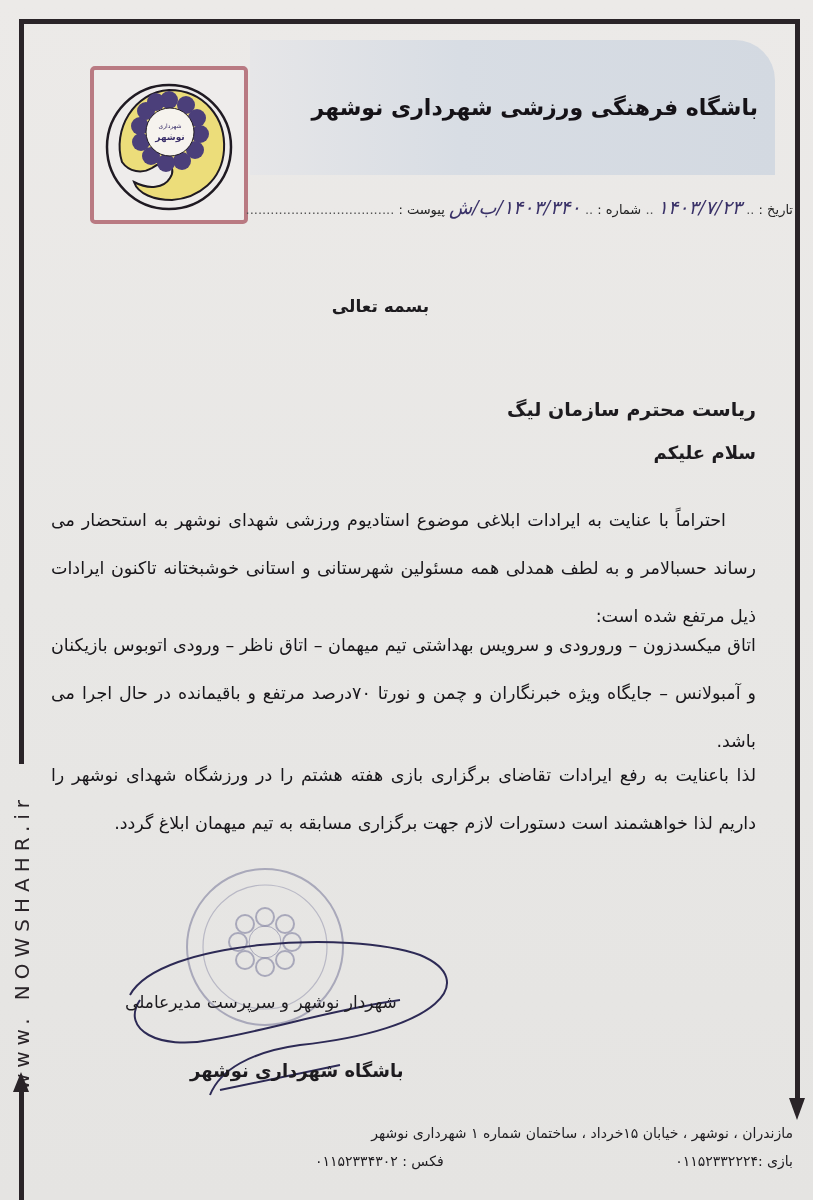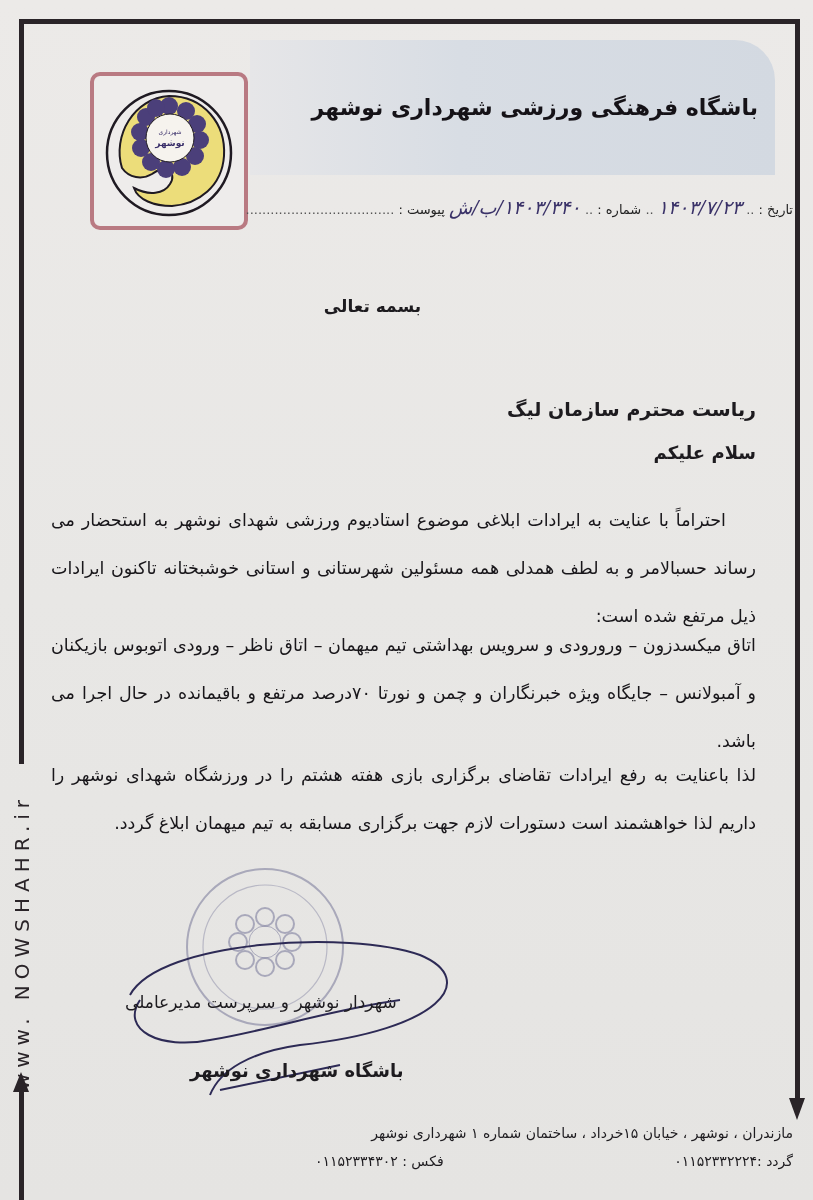--- a/index.html
+++ b/index.html
@@ -37,34 +37,34 @@
   .header-band {
     position: absolute; left: 250px; top: 40px; width: 525px; height: 135px;
     background: linear-gradient(90deg, #e6e6e8 0%, #d8dde4 40%, #d3d9e1 100%);
     border-radius: 0 40px 0 0;
   }
   .club-title {
     position: absolute; right: 55px; top: 95px; font-size: 22px; font-weight: bold;
     direction: rtl; color: #151217; letter-spacing: 0.5px;
   }
   .logo-box {
-    position: absolute; left: 90px; top: 72px; width: 150px; height: 150px;
-    border: 4px solid #b97a82; border-radius: 10px; background: #eeeceb;
+    position: absolute; left: 90px; top: 66px; width: 150px; height: 150px;
+    border: 4px solid #b97a82; border-radius: 5px; background: #eeeceb;
   }
   .logo-box svg { position: absolute; left: 0; top: 0; }
   
   .meta-row {
     position: absolute; right: 20px; top: 196px; direction: rtl; font-size: 13px; color: #222;
     white-space: nowrap;
   }
   .meta-row .hand { font-family: "DejaVu Serif", serif; font-size: 19px; color: #3a3268; font-style: italic; }
   .meta-row .dots { color: #555; letter-spacing: 1px; }
   
   .rtl { direction: rtl; }
-  .basmala { position: absolute; left: 0; width: 745px; top: 296px; text-align: center; font-size: 17px; font-weight: bold; }
+  .basmala { position: absolute; left: 8px; width: 745px; top: 296px; text-align: center; font-size: 17px; font-weight: bold; }
   .addressee { position: absolute; right: 57px; top: 391px; font-size: 19px; font-weight: bold; margin-top: 7px; }
   .greeting { position: absolute; right: 57px; top: 442px; font-size: 18px; font-weight: bold; }
   .para {
     position: absolute; right: 57px; width: 705px; font-size: 17.5px; line-height: 48px;
     text-align: justify; text-align-last: right; color: #18161a;
   }
   .p1 { top: 496px; text-indent: 30px; }
   .p2 { top: 621px; }
   .p3 { top: 751px; }
   .cc { position: absolute; right: 57px; top: 890px; font-size: 14px; color: #1c1a1d; }
@@ -154,15 +154,15 @@
 
   <svg class="scribble" width="380" height="180" viewBox="0 0 380 180">
     <path d="M30 75 C 60 20 250 10 320 35 C 380 60 340 110 200 125 C 150 132 120 150 110 175 M40 80 C 20 110 60 130 110 120 C 170 110 230 90 300 80 M120 170 L 240 145" fill="none" stroke="#2d2a55" stroke-width="2"></path>
   </svg>
 
 
   <div class="sig1 rtl">شهردار نوشهر و سرپرست مدیرعاملی</div>
   <div class="sig2 rtl">باشگاه شهرداری نوشهر</div>
 
   <div class="footer-address rtl">مازندران ، نوشهر ، خیابان  ۱۵خرداد ، ساختمان شماره ۱ شهرداری نوشهر</div>
-  <div class="footer-phone rtl">گردد :۰۱۱۵۲۳۳۲۲۲۴</div>
+  <div class="footer-phone rtl">بازی :۰۱۱۵۲۳۳۲۲۲۴</div>
   <div class="footer-fax rtl">فکس : ۰۱۱۵۲۳۳۴۳۰۲</div>
 </div>
 
 </body></html>

